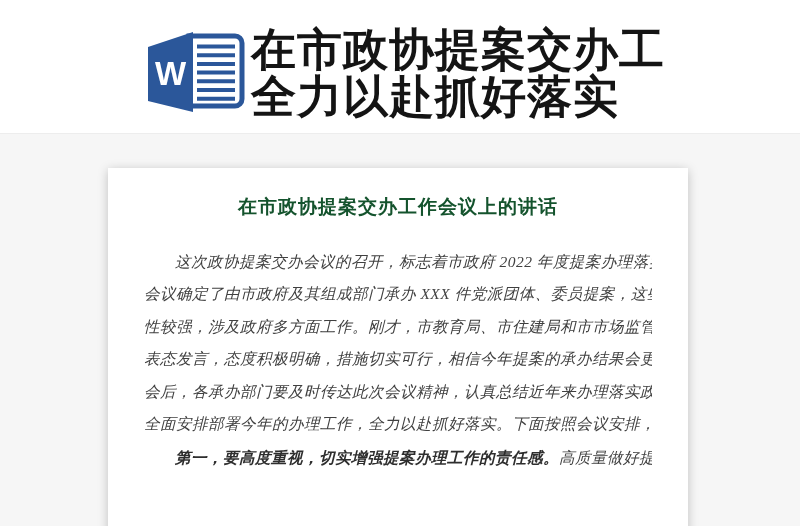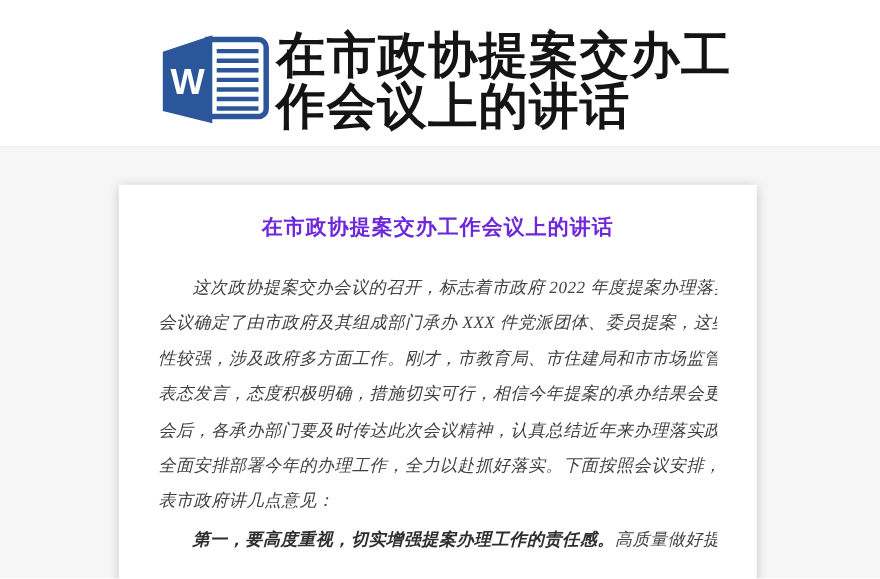--- a/index.html
+++ b/index.html
@@ -25,21 +25,21 @@
   
   .page {
     position: absolute; left: 108px; top: 34px; width: 580px; height: 380px;
     background: #ffffff;
     box-shadow: 0 2px 10px rgba(0,0,0,0.22);
     padding: 20px 36px 0 36px;
   }
   .doc-title {
     text-align: center;
     font-family: Liberation Serif, serif;
-    font-size: 19px; font-weight: 700; color: #6d28d9;
+    font-size: 19px; font-weight: 700; color: #14532d;
     letter-spacing: 1px;
     margin-top: 6px; margin-bottom: 26px;
   }
   .doc-body {
     font-family: "Liberation Serif", serif;
     font-style: italic;
     font-size: 15.5px; color: #404040;
     letter-spacing: 0.5px;
   }
   .doc-line { height: 32.4px; line-height: 32.4px; white-space: nowrap; overflow: hidden; }
@@ -64,37 +64,36 @@
         <line x1="52" y1="40.6" x2="90" y2="40.6"></line>
         <line x1="52" y1="49.3" x2="90" y2="49.3"></line>
         <line x1="52" y1="58.0" x2="90" y2="58.0"></line>
         <line x1="52" y1="66.7" x2="90" y2="66.7"></line>
       </g>
 
       <polygon points="3,15 48,0 48,80 3,69" fill="#2B579A"></polygon>
       <text x="25.5" y="53" text-anchor="middle" font-family="Liberation Sans, sans-serif" font-size="33" font-weight="700" fill="#ffffff">W</text>
     </svg>
     <div class="header-title">在市政协提案交办工
-作会议上的讲话</div>
+全力以赴抓好落实</div>
   </div>
 
   <div class="canvas">
 
     <div class="page">
       <div class="doc-title">在市政协提案交办工作会议上的讲话</div>
 
       <div class="doc-body">
 
         <div class="doc-line indent">这次政协提案交办会议的召开，标志着市政府 2022 年度提案办理落实工作的全面启动。</div>
         <div class="doc-line">会议确定了由市政府及其组成部门承办 XXX 件党派团体、委员提案，这些建议内容广泛、针对</div>
         <div class="doc-line">性较强，涉及政府多方面工作。刚才，市教育局、市住建局和市市场监管代表各承办部门作了</div>
         <div class="doc-line">表态发言，态度积极明确，措施切实可行，相信今年提案的承办结果会更加明显、更有成效。</div>
         <div class="doc-line">会后，各承办部门要及时传达此次会议精神，认真总结近年来办理落实政协提案的经验和不足，</div>
         <div class="doc-line">全面安排部署今年的办理工作，全力以赴抓好落实。下面按照会议安排，受 XX 市长委托，代</div>
-        <div class="doc-line">表市政府讲几点意见：</div>
 
         <div class="doc-line indent" style="margin-top:2px;">
           <span class="lead-bold">第一，要高度重视，切实增强提案办理工作的责任感。</span><span>高质量做好提案办理工作，不仅</span>
         </div>
       </div>
     </div>
 
   </div>
 </div>
 

